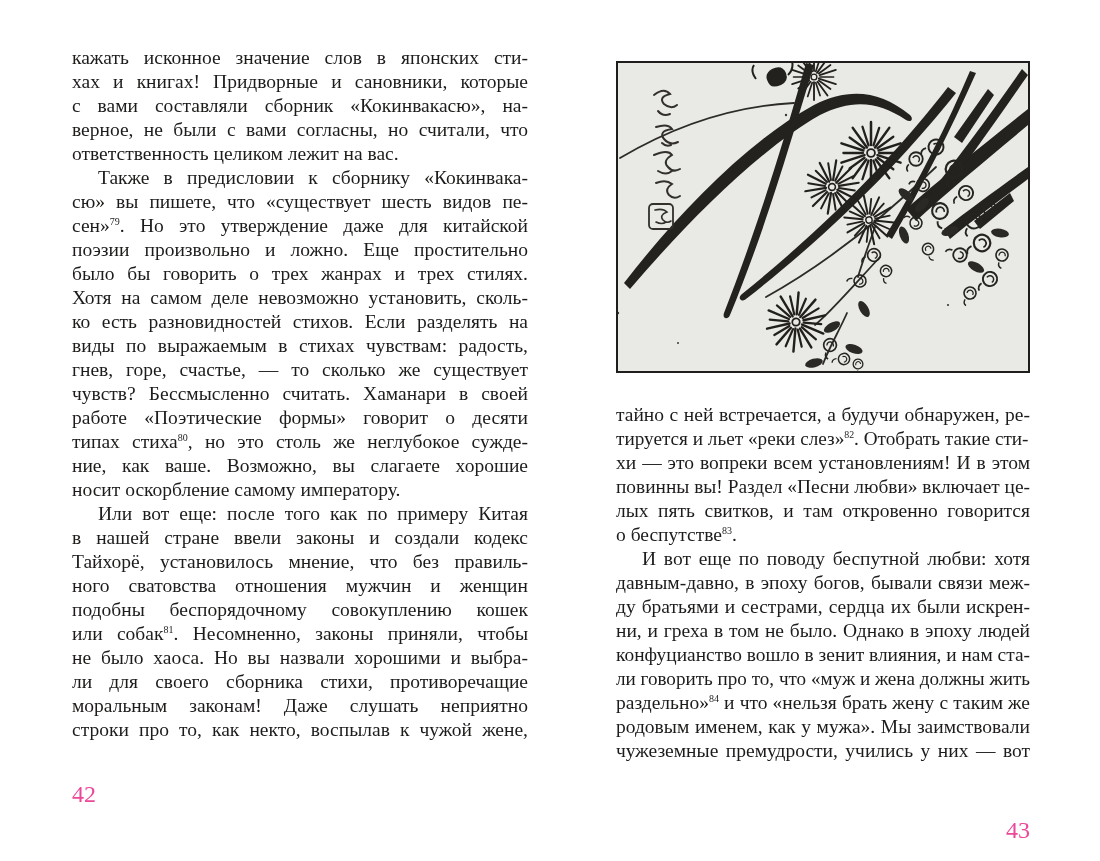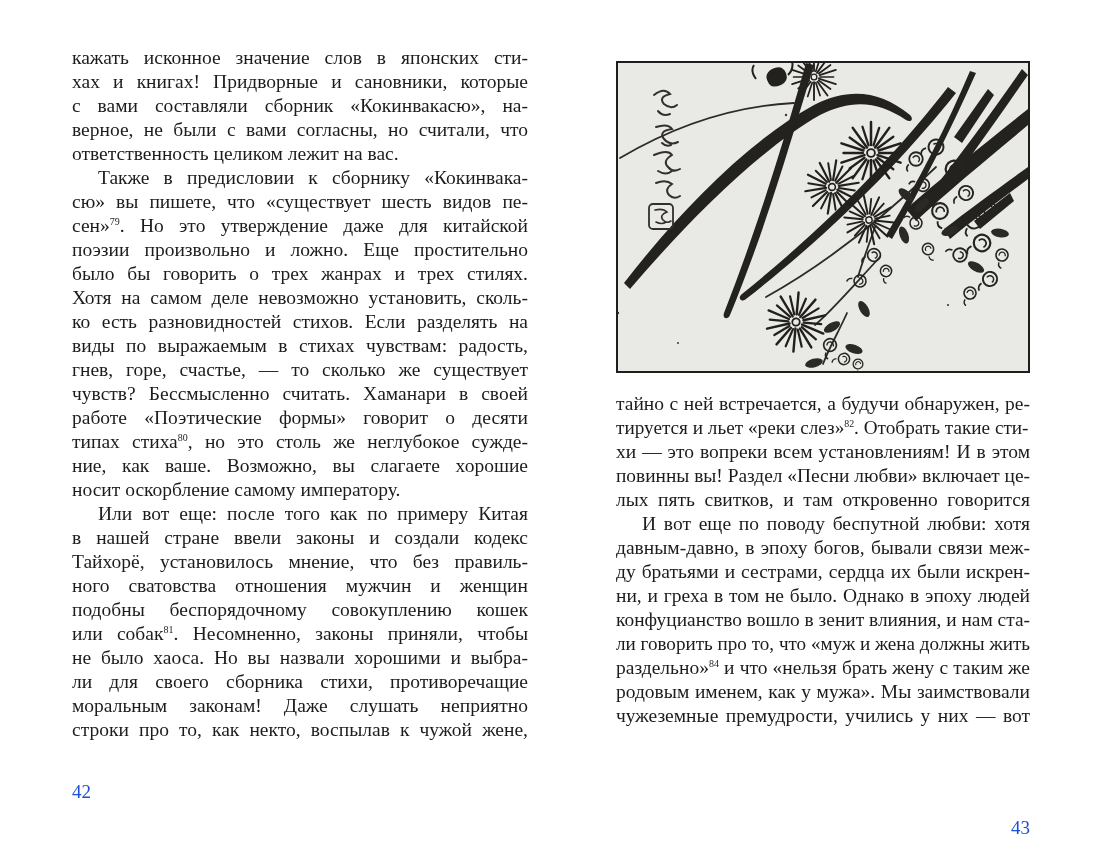--- a/index.html
+++ b/index.html
@@ -2,29 +2,29 @@
 <html><head>
 <meta charset="utf-8">
 <style>
   html,body{margin:0;padding:0;background:#ffffff;}
   .spread{
     position:relative;width:1100px;height:861px;background:#ffffff;
     font-family:"Liberation Serif","DejaVu Serif",serif;color:#1e1c1a;overflow:hidden;
   }
   .text-block{position:absolute;}
   #left-lines{left:72px;top:46px;width:456px;}
-  #right-lines{left:616px;top:392px;width:414px;}
+  #right-lines{left:616px;top:403px;width:414px;}
   .line{
     height:24px;line-height:24px;font-size:19.5px;white-space:nowrap;
     text-align:justify;text-align-last:justify;transform-origin:left center;
   }
   .line.para-end{text-align-last:left;}
   .line.indent{padding-left:26px;}
   .line sup{font-size:10px;line-height:0;vertical-align:super;letter-spacing:0;}
-  .page-number{position:absolute;top:781px;font-size:19px;color:#1d4ed8;}
+  .page-number{position:absolute;top:781px;font-size:24px;color:#ec4899;}
   .pn-left{left:72px;}
   .pn-right{left:616px;width:414px;text-align:right;margin-top:36px;}
   .illustration{
     position:absolute;left:616px;top:61px;width:414px;height:312px;margin:0;
     box-sizing:border-box;border:2px solid #201e1c;background:#e9e9e6;
   }
   .illustration svg{display:block;width:100%;height:100%;}
 </style>
 </head>
 <body>
@@ -177,20 +177,21 @@
       </g>
     </svg>
   </figure>
 
   <div class="text-block" id="right-lines">
       <div class="line">тайно с ней встречается, а будучи обнаружен, ре-</div>
       <div class="line" style="text-align-last: left; transform: scaleX(0.985861);">тируется и льет «реки слез»<sup>82</sup>. Отобрать такие сти-</div>
       <div class="line">хи — это вопреки всем установлениям! И в этом</div>
       <div class="line" style="text-align-last: left; transform: scaleX(0.993774);">повинны вы! Раздел «Песни любви» включает це-</div>
       <div class="line">лых пять свитков, и там откровенно говорится</div>
+      <div class="line para-end">о беспутстве<sup>83</sup>.</div>
       <div class="line indent">И вот еще по поводу беспутной любви: хотя</div>
       <div class="line">давным-давно, в эпоху богов, бывали связи меж-</div>
       <div class="line">ду братьями и сестрами, сердца их были искрен-</div>
       <div class="line">ни, и греха в том не было. Однако в эпоху людей</div>
       <div class="line" style="text-align-last: left; transform: scaleX(0.994781);">конфуцианство вошло в зенит влияния, и нам ста-</div>
       <div class="line" style="text-align-last: left; transform: scaleX(0.980317);">ли говорить про то, что «муж и жена должны жить</div>
       <div class="line">раздельно»<sup>84</sup> и что «нельзя брать жену с таким же</div>
       <div class="line">родовым именем, как у мужа». Мы заимствовали</div>
       <div class="line">чужеземные премудрости, учились у них — вот</div>
     </div>

